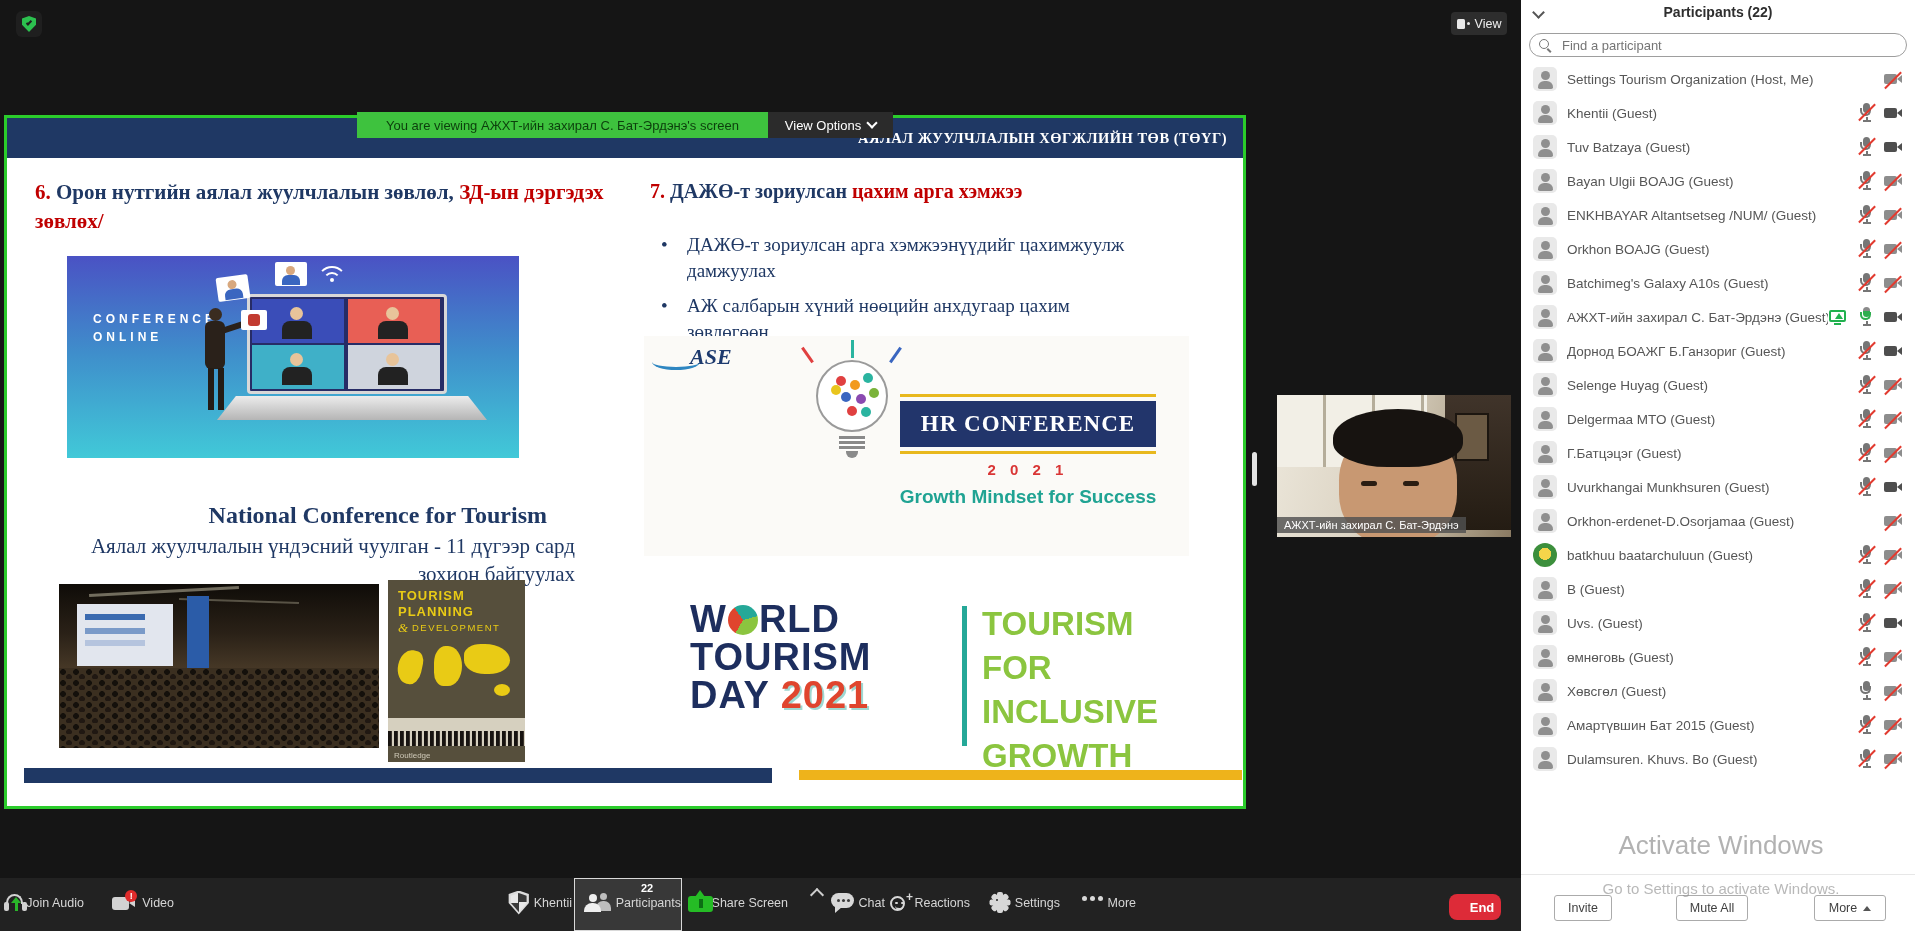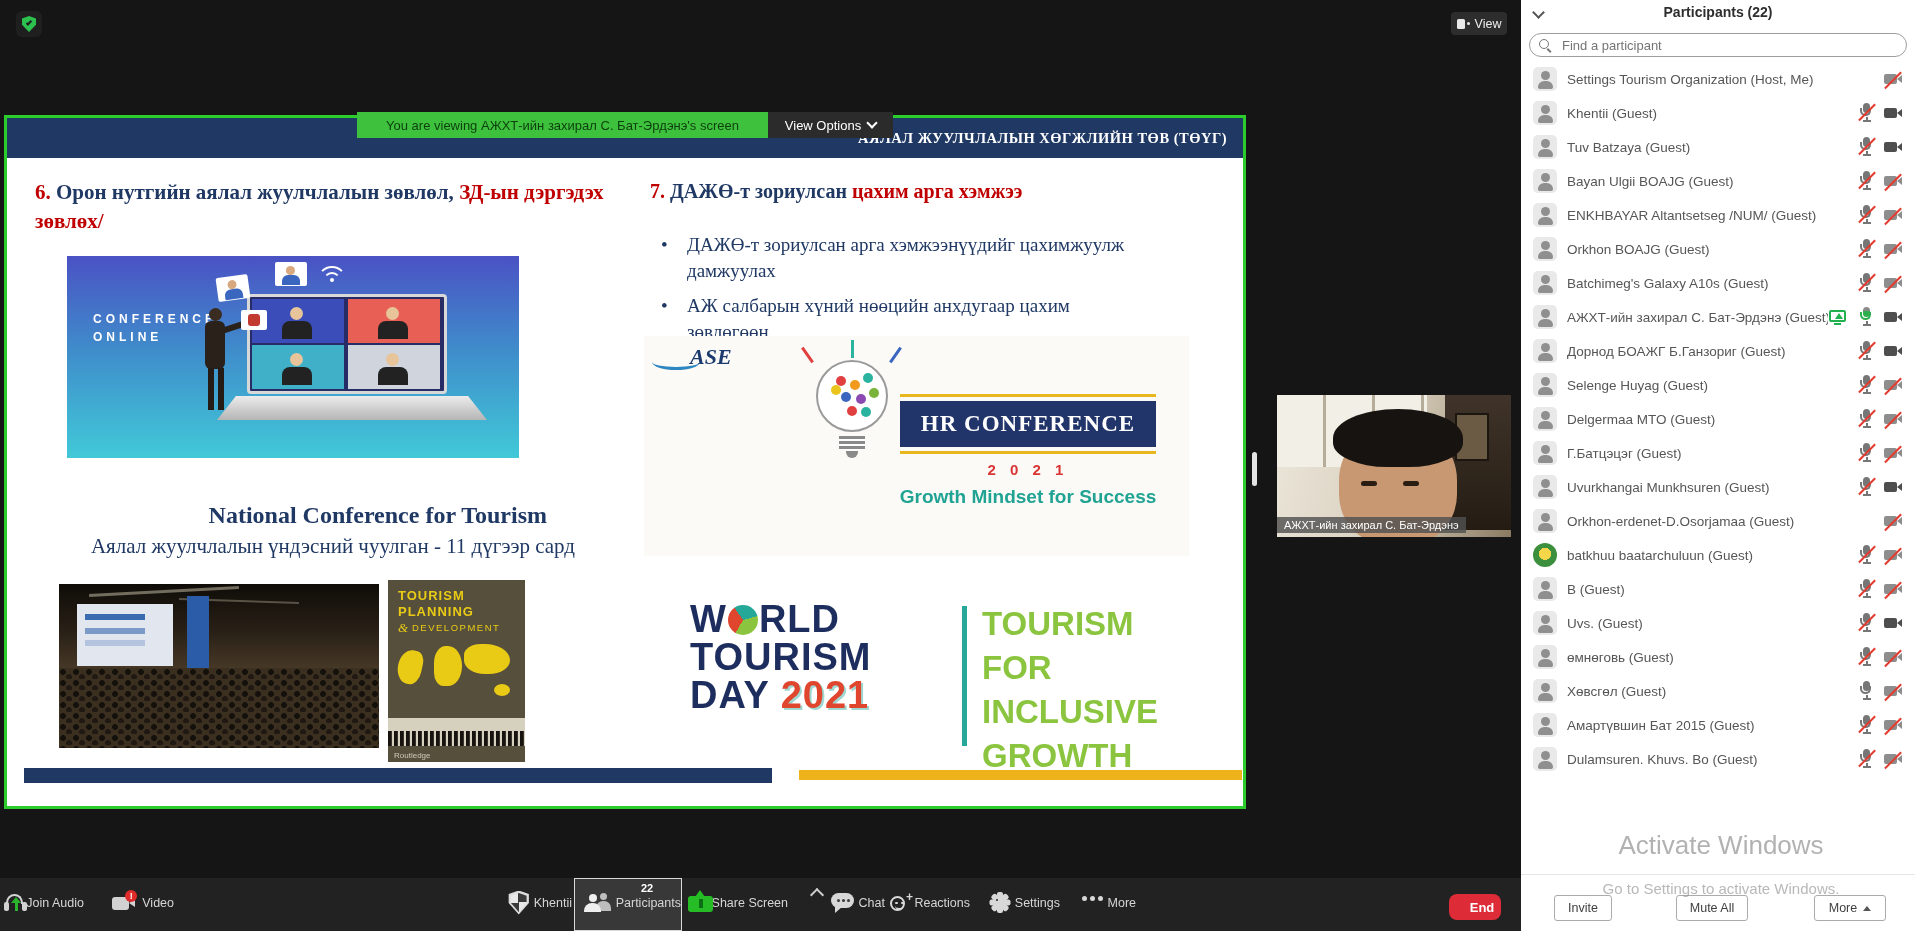--- a/index.html
+++ b/index.html
@@ -343,20 +343,21 @@
           <i class="l2"></i>
           <i class="card"></i>
       </div>
       <div class="ft ftA"></div>
       <div class="ft ftB"></div>
     </div>
 
     <div class="nct sr">National Conference for Tourism</div>
     <div class="nsub sr">
       <div>Аялал жуулчлалын үндэсний чуулган - 11 дүгээр сард</div>
+      <div>зохион байгуулах</div>
     </div>
 
     <div class="photo">
       <i class="lightbar"></i>
         <i class="lightbar2"></i>
       <i class="scr"></i>
       <i class="ban"></i>
       <i class="crowd"></i>
     </div>
 

